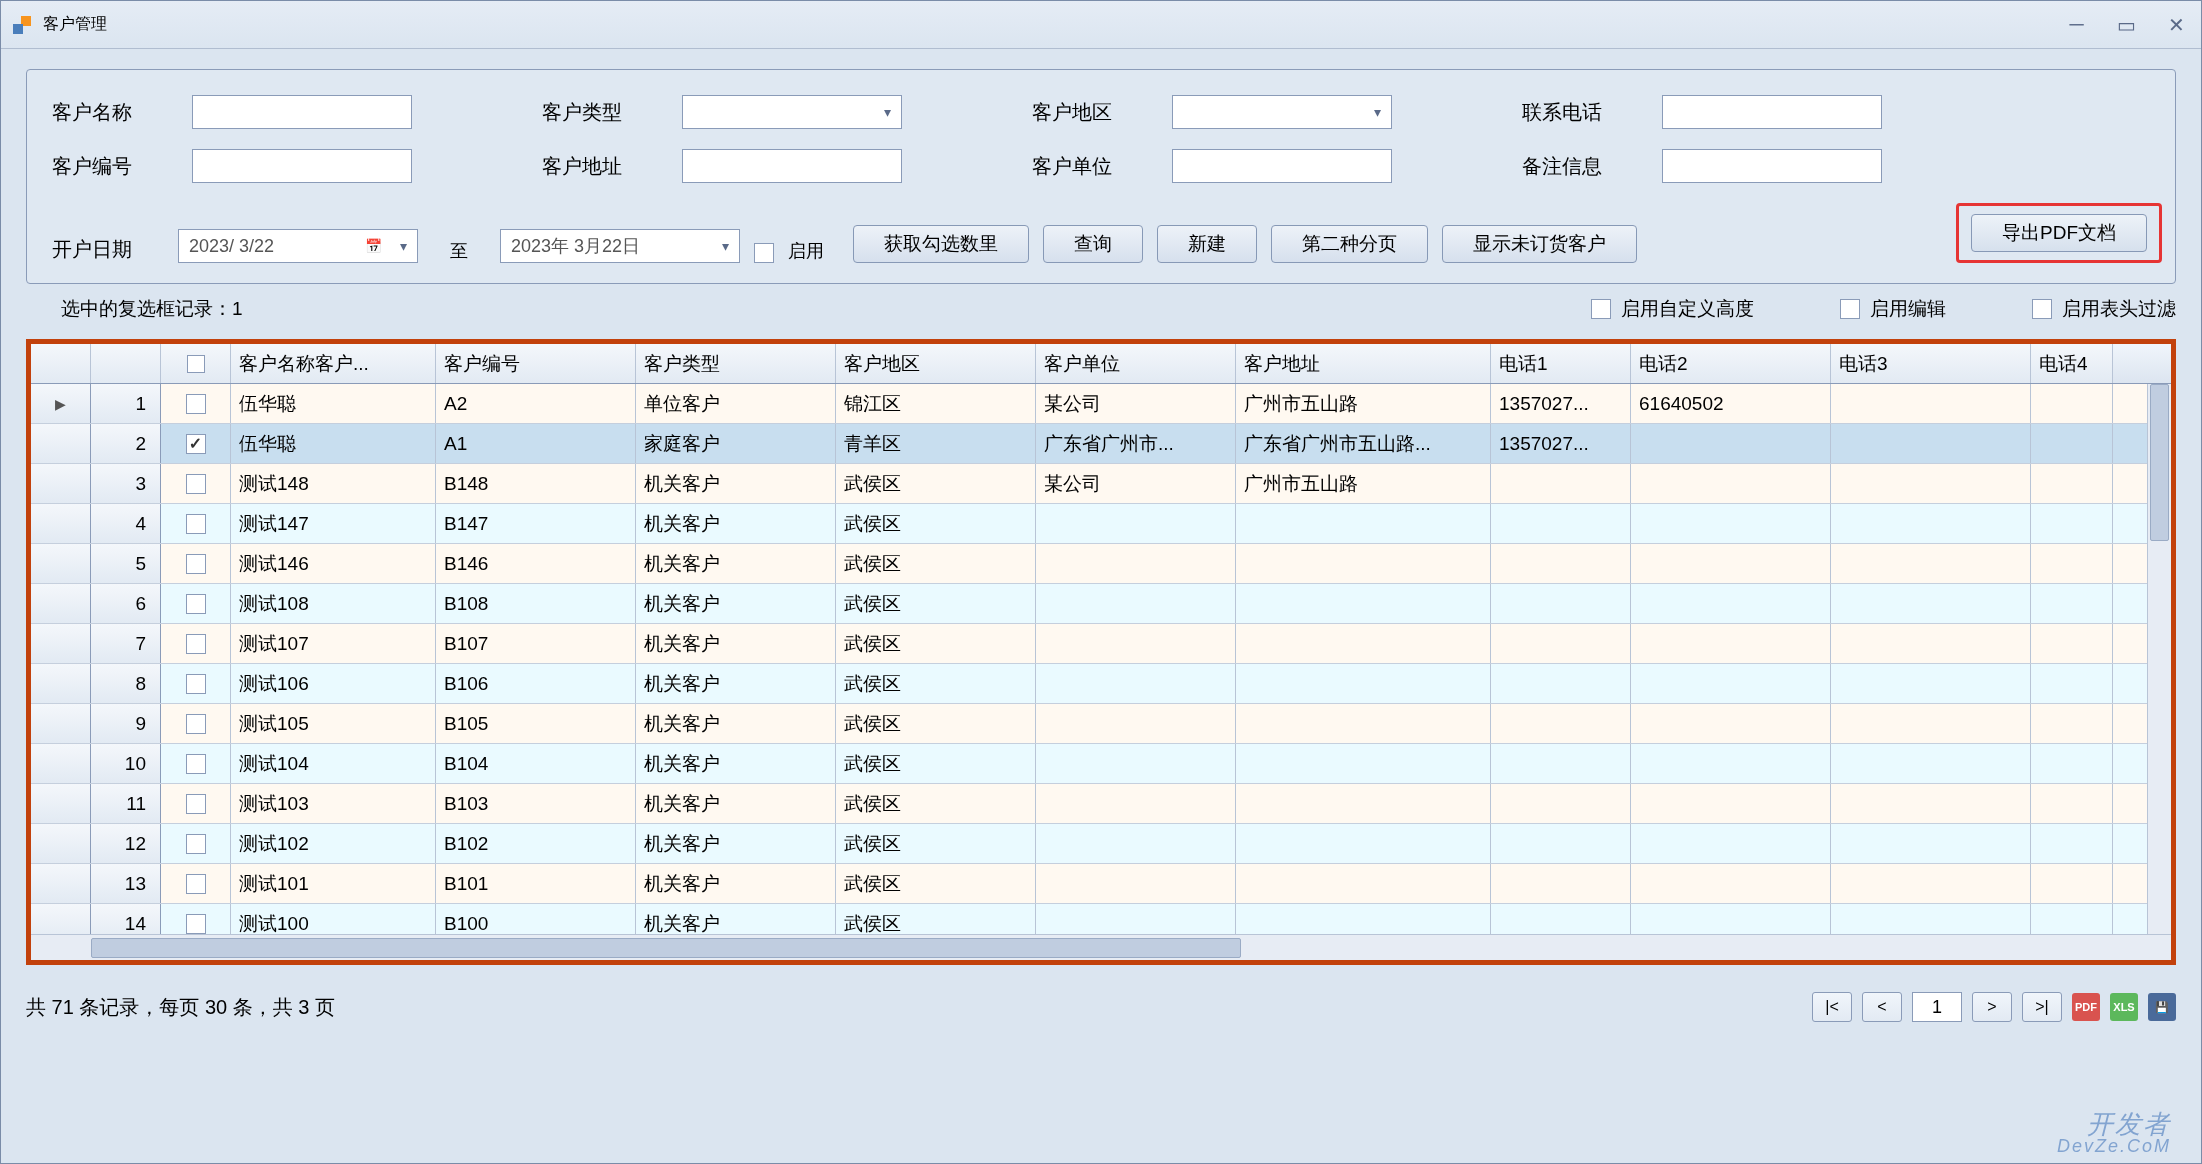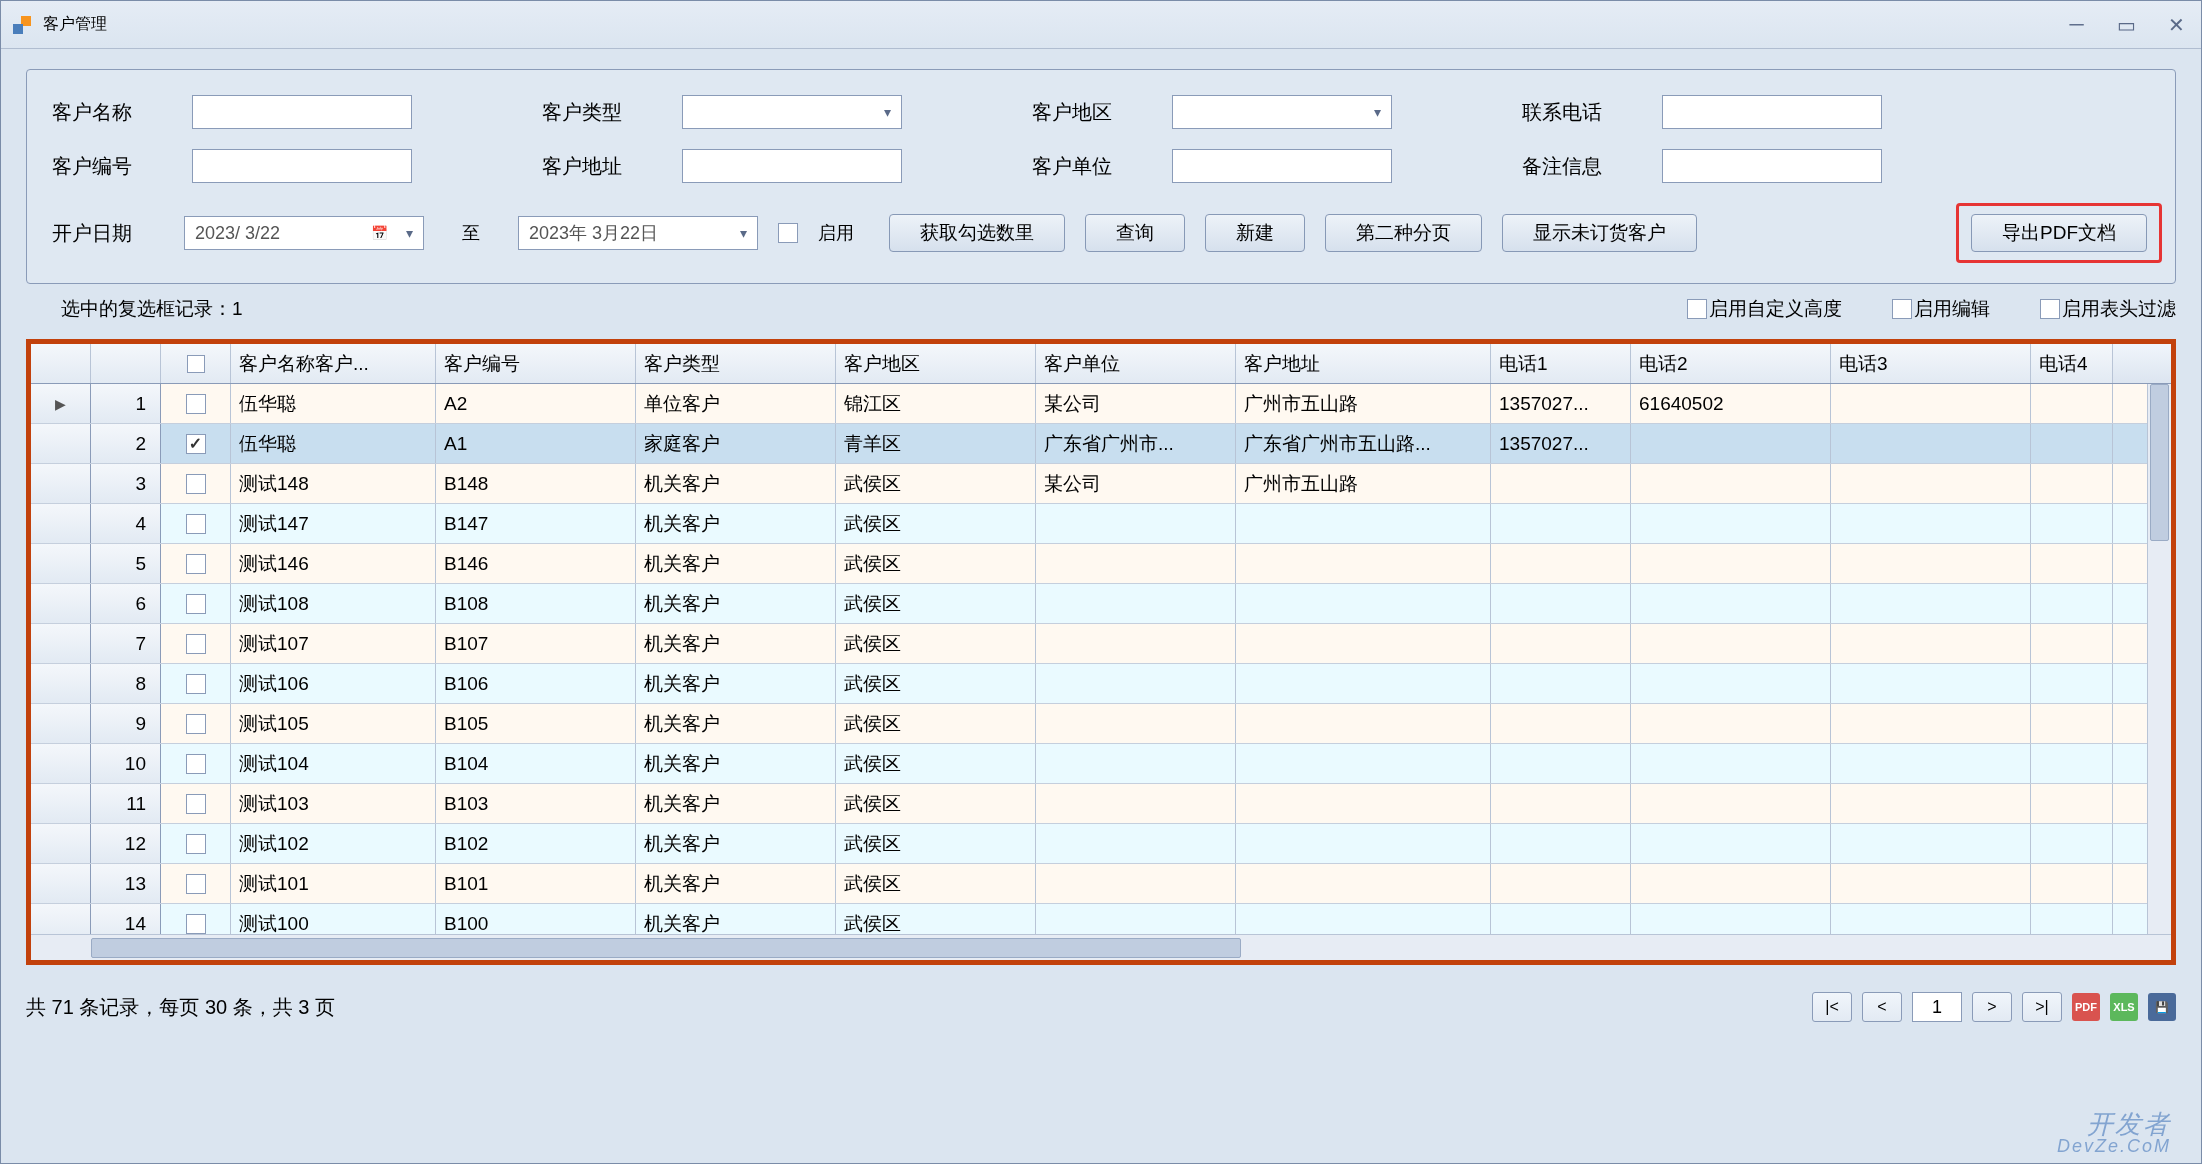--- a/index.html
+++ b/index.html
@@ -18,25 +18,25 @@
 .form-input { width: 220px; height: 34px; border: 1px solid #8a9bb8; background: #fff; padding: 0 6px; font-size:18px; }
 .form-select { width: 220px; height: 34px; border: 1px solid #8a9bb8; background: #fff; position:relative; display:flex; align-items:center; }
 .form-select::after { content:'▾'; position:absolute; right:10px; color:#5a6a88; font-size:14px; }
 .form-cell { display:flex; align-items:center; margin-right: 130px; }
 .date-input { width: 240px; height: 34px; border:1px solid #8a9bb8; background:#fff; display:flex; align-items:center; padding:0 36px 0 10px; position:relative; color:#555;}
 .date-input::after { content:'▾'; position:absolute; right:10px; color:#5a6a88; font-size:14px; }
 .date-input.cal::before { content:'📅'; position:absolute; right:34px; font-size:14px; }
 .to-label { margin: 0 18px; }
 .checkbox { width:20px; height:20px; border:1px solid #8a9bb8; background:#fff; display:inline-flex; align-items:center; justify-content:center; font-size:14px; }
 .btn { height:38px; padding:0 30px; border:1px solid #8799b6; background:linear-gradient(#edf2f8,#d6e0ed); border-radius:4px; font-size:19px; cursor:pointer; display:flex; align-items:center; }
-.action-row { display:flex; align-items:center; gap: 20px; }
+.action-row { display:flex; align-items:flex-end; gap: 14px; }
 .highlight-box { border: 3px solid #e63434; padding: 8px 12px; border-radius: 4px; display:flex; }
 .sub-toolbar { display:flex; align-items:center; margin: 12px 25px 6px 60px; gap: 50px; }
 .sub-toolbar-left { flex:1; font-size:19px; }
-.cb-label { display:flex; align-items:center; gap:2px; font-size:19px; }
+.cb-label { display:flex; align-items:center; gap:10px; font-size:19px;margin-left:36px; }
 .grid-wrap { margin: 17px 25px; border:5px solid #c2410c; background:#fff; position:relative; }
 .grid-header { display:flex; background:linear-gradient(#f0f5fb,#dce5f0); border-bottom:1px solid #8a9bb8; height:40px; }
 .gh-cell, .gb-cell { border-right:1px solid #b8c4d6; display:flex; align-items:center; padding:0 8px; font-size:19px; overflow:hidden; white-space:nowrap; }
 .gh-cell { font-weight:normal; background:linear-gradient(#f4f7fb,#e2eaf3); }
 .col-indicator { width: 60px; justify-content:center; }
 .col-rownum { width: 70px; justify-content:flex-end; padding-right:14px;}
 .col-check { width: 70px; justify-content:center; }
 .col-name { width: 205px; }
 .col-code { width: 200px; }
 .col-type { width: 200px; }

